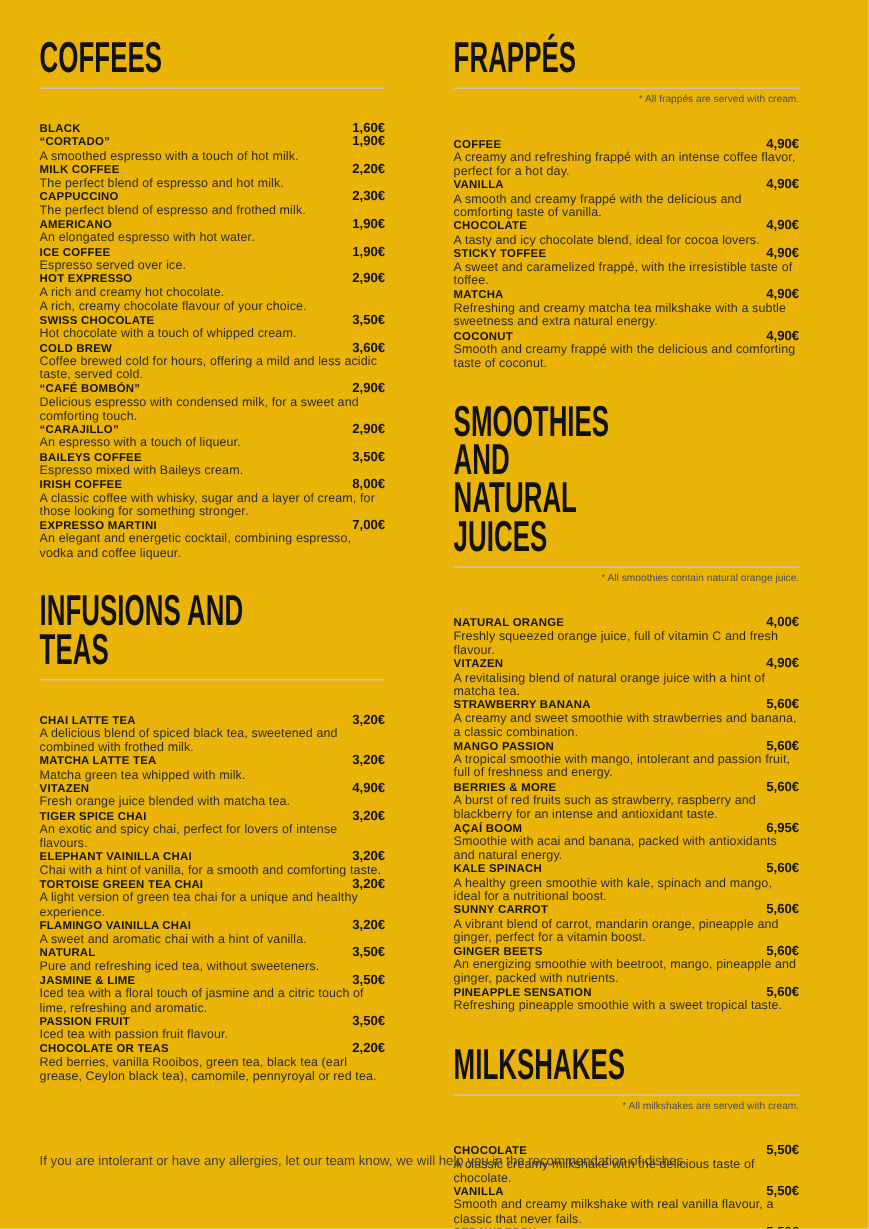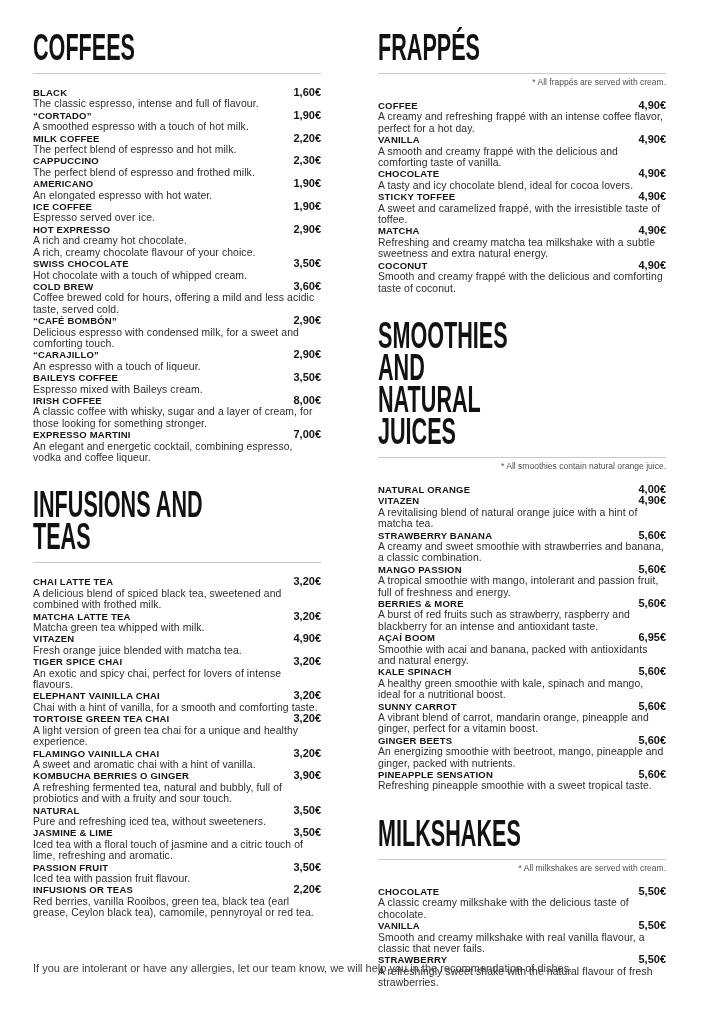--- a/index.html
+++ b/index.html
@@ -1,19 +1,19 @@
 <!DOCTYPE html>
 <html><head>
 <meta charset="utf-8">
 <style>
   html,body{margin:0;padding:0;background:#e8e8e8;}
   .page{
     position:relative;
     width:724px;height:1024px;
-    background:#ffffff;
+    background:#eab308;
     font-family:"Liberation Sans",sans-serif;
     color:#151515;
     overflow:hidden;
     margin:0 auto;
   }
   .columns{
     display:flex;
     padding:32px 0 0 33px;
     gap:57px;
   }
@@ -36,21 +36,21 @@
     border-top:1px solid #c9c9c9;
     margin:9px 0 0 0;
   }
   .section-note{
     text-align:right;
     font-size:8.5px;
     color:#4e4e4e;
     margin-top:3px;
     line-height:10px;
   }
-  .section-items{margin-top:13px;}
+  .section-items{margin-top:28px;}
   .item{margin:0;}
   .item-head{
     display:flex;
     justify-content:space-between;
     align-items:baseline;
     gap:6px;
     line-height:11.4px;
   }
   .item-name{
     font-weight:700;
@@ -90,21 +90,20 @@
   <section class="section">
     <h2 class="section-title">COFFEES</h2>
     <hr class="section-rule">
 
     <div class="section-items">
   <div class="item">
     <div class="item-head">
       <span class="item-name">BLACK</span>
       <span class="item-price">1,60€</span>
     </div>
-    <div class="item-desc">The classic espresso, intense and full of flavour.</div>
   </div>
 
   <div class="item">
     <div class="item-head">
       <span class="item-name">“CORTADO”</span>
       <span class="item-price">1,90€</span>
     </div>
     <div class="item-desc">A smoothed espresso with a touch of hot milk.</div>
   </div>
 
@@ -265,27 +264,20 @@
   </div>
 
   <div class="item">
     <div class="item-head">
       <span class="item-name">FLAMINGO VAINILLA CHAI</span>
       <span class="item-price">3,20€</span>
     </div>
     <div class="item-desc">A sweet and aromatic chai with a hint of vanilla.</div>
   </div>
 
-  <div class="item">
-    <div class="item-head">
-      <span class="item-name">KOMBUCHA BERRIES O GINGER</span>
-      <span class="item-price">3,90€</span>
-    </div>
-    <div class="item-desc">A refreshing fermented tea, natural and bubbly, full of probiotics and with a fruity and sour touch.</div>
-  </div>
 
   <div class="item">
     <div class="item-head">
       <span class="item-name">NATURAL</span>
       <span class="item-price">3,50€</span>
     </div>
     <div class="item-desc">Pure and refreshing iced tea, without sweeteners.</div>
   </div>
 
   <div class="item">
@@ -299,21 +291,21 @@
   <div class="item">
     <div class="item-head">
       <span class="item-name">PASSION FRUIT</span>
       <span class="item-price">3,50€</span>
     </div>
     <div class="item-desc">Iced tea with passion fruit flavour.</div>
   </div>
 
   <div class="item">
     <div class="item-head">
-      <span class="item-name">INFUSIONS OR TEAS</span>
+      <span class="item-name">CHOCOLATE OR TEAS</span>
       <span class="item-price">2,20€</span>
     </div>
     <div class="item-desc">Red berries, vanilla Rooibos, green tea, black tea (earl grease, Ceylon black tea), camomile, pennyroyal or red tea.</div>
   </div>
 </div>
   </section>
 </div>
     <div class="col">
   <section class="section">
     <h2 class="section-title">FRAPPÉS</h2>
@@ -374,20 +366,21 @@
     <h2 class="section-title">SMOOTHIES AND
 NATURAL JUICES</h2>
     <hr class="section-rule">
     <div class="section-note">* All smoothies contain natural orange juice.</div>
     <div class="section-items">
   <div class="item">
     <div class="item-head">
       <span class="item-name">NATURAL ORANGE</span>
       <span class="item-price">4,00€</span>
     </div>
+    <div class="item-desc">Freshly squeezed orange juice, full of vitamin C and fresh flavour.</div>
   </div>
 
   <div class="item">
     <div class="item-head">
       <span class="item-name">VITAZEN</span>
       <span class="item-price">4,90€</span>
     </div>
     <div class="item-desc">A revitalising blend of natural orange juice with a hint of matcha tea.</div>
   </div>
 

